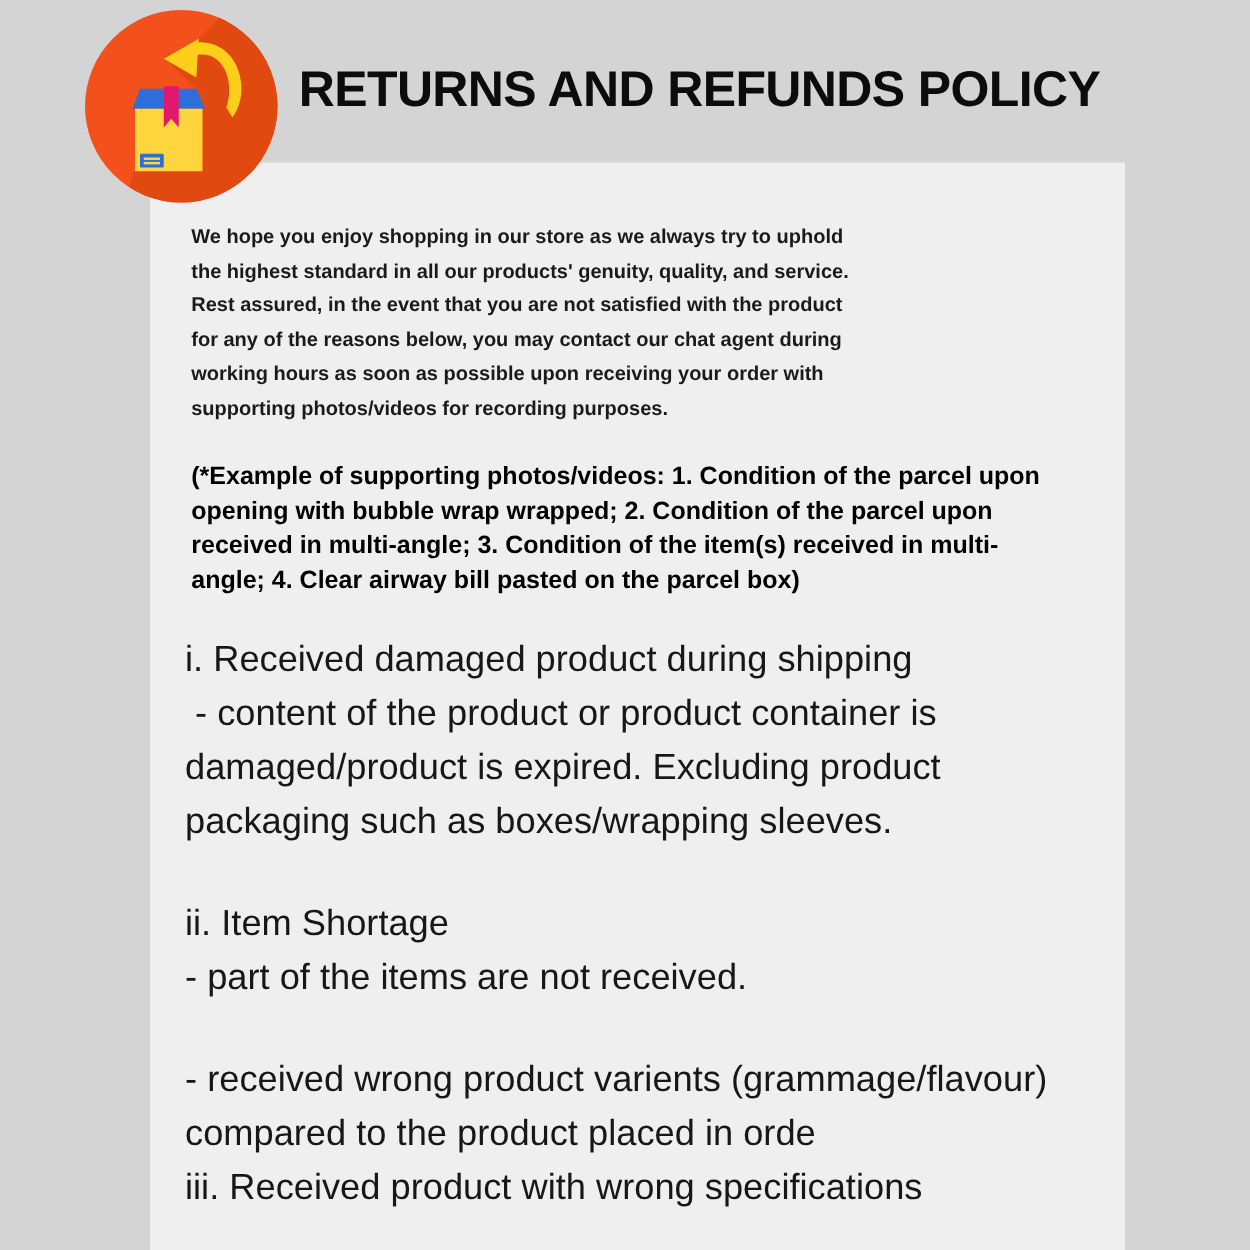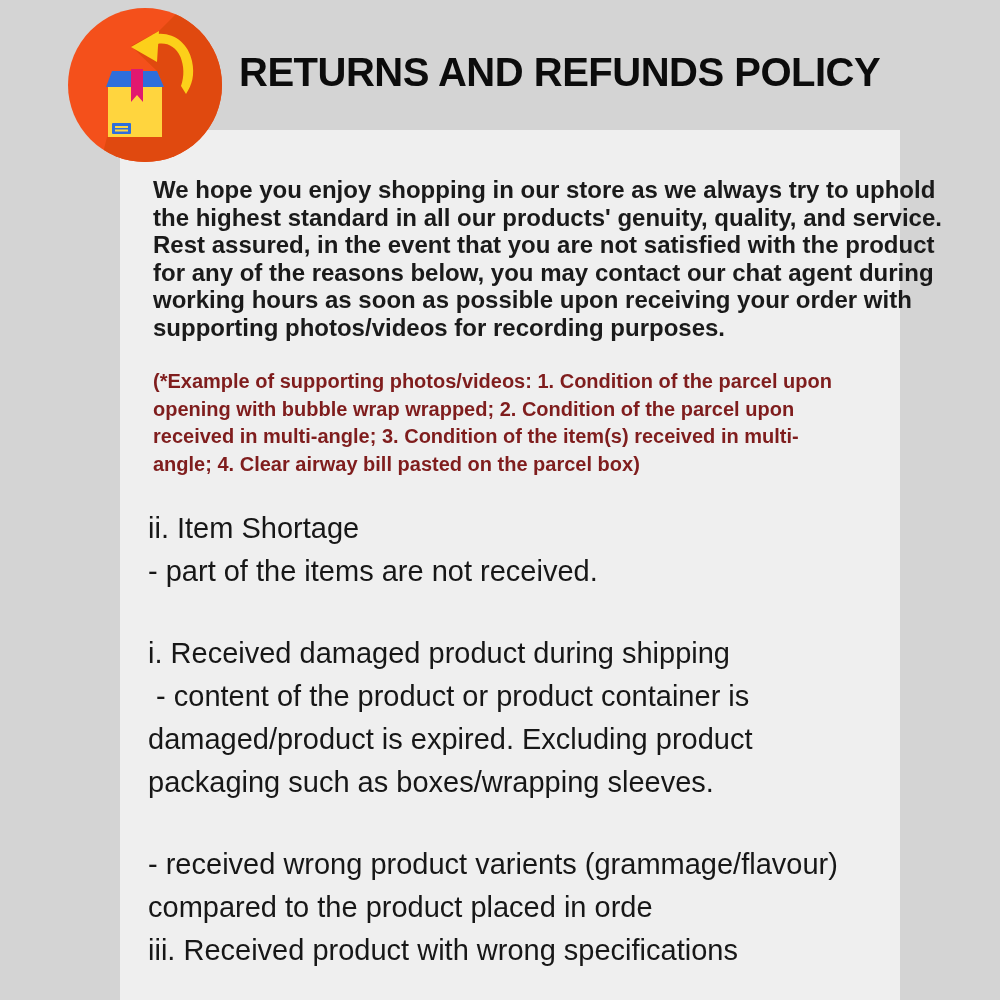--- a/index.html
+++ b/index.html
@@ -17,26 +17,26 @@
     position:absolute;left:65px;top:5px;width:160px;height:160px;
   }
   .logo svg{display:block;width:160px;height:160px;}
   h1.title{
     position:absolute;left:239px;top:50px;margin:0;
     font-size:40px;font-weight:bold;color:#0c0c0c;
     letter-spacing:-0.5px;white-space:nowrap;
   }
   .intro{
     position:absolute;left:153px;top:176px;margin:0;
-    font-size:24px;font-weight:bold;color:#1a1a1a;
+    font-size:16px;font-weight:bold;color:#1a1a1a;
     line-height:27.5px;white-space:pre-wrap;
   }
   .note{
     position:absolute;left:153px;top:368px;margin:0;
-    font-size:20px;font-weight:bold;color:#7f1d1d;
+    font-size:20px;font-weight:bold;color:#000000;
     line-height:27.5px;white-space:pre-wrap;
   }
   .reasons{
     position:absolute;left:148px;top:507px;width:740px;
     font-size:29px;font-weight:normal;color:#171717;
     line-height:43px;
   }
   .reason{margin:0 0 39px 0;}
   .reason div{white-space:pre-wrap;}
 </style>
@@ -78,28 +78,28 @@
 working hours as soon as possible upon receiving your order with
 supporting photos/videos for recording purposes.</p>
 
   <p class="note">(*Example of supporting photos/videos: 1. Condition of the parcel upon
 opening with bubble wrap wrapped; 2. Condition of the parcel upon
 received in multi-angle; 3. Condition of the item(s) received in multi-
 angle; 4. Clear airway bill pasted on the parcel box)</p>
 
   <div class="reasons">
     <div class="reason">
-      <div>ii. Item Shortage</div>
-      <div>- part of the items are not received.</div>
-    </div>
-    <div class="reason">
       <div>i. Received damaged product during shipping</div>
       <div> - content of the product or product container is
 damaged/product is expired. Excluding product
 packaging such as boxes/wrapping sleeves.</div>
+    </div>
+    <div class="reason">
+      <div>ii. Item Shortage</div>
+      <div>- part of the items are not received.</div>
     </div>
     <div class="reason">
       <div>- received wrong product varients (grammage/flavour)
 compared to the product placed in orde</div>
       <div>iii. Received product with wrong specifications</div>
     </div>
   </div>
 
 </main>
 

